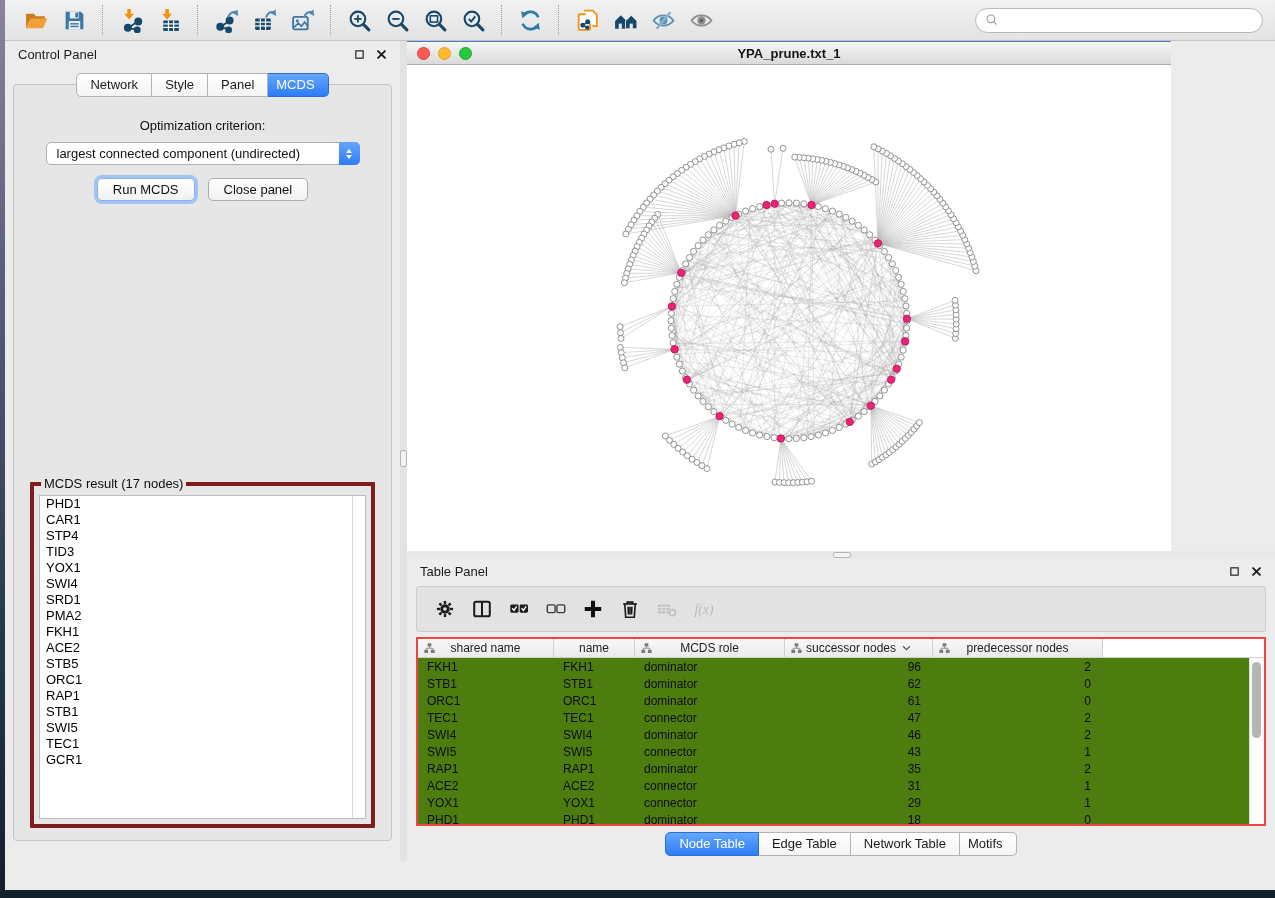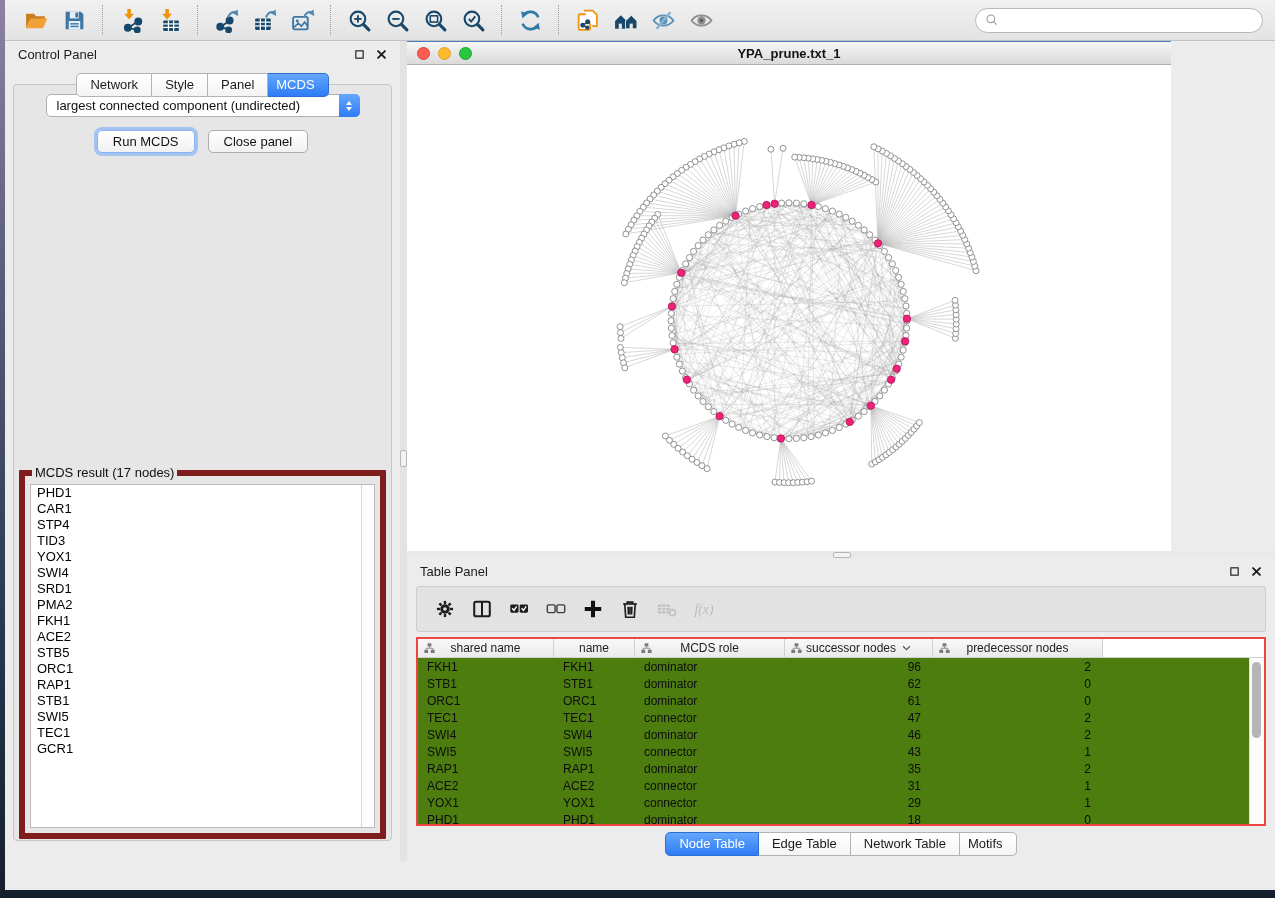--- a/index.html
+++ b/index.html
@@ -41,22 +41,22 @@
   .dropdown{margin:9px auto 0;width:314px;height:23px;background:#fff;border:1px solid #b1b1b1;border-radius:5px;
     display:flex;align-items:center;font-size:13px;color:#111;padding-left:10px;box-sizing:border-box;position:relative;}
   .dd-stepper{position:absolute;right:-1px;top:-1px;bottom:-1px;width:21px;border-radius:0 5px 5px 0;
     background:linear-gradient(var(--accent-light),var(--accent));display:flex;flex-direction:column;align-items:center;justify-content:center;gap:2px;}
   .tri-up{width:0;height:0;border-left:3.5px solid transparent;border-right:3.5px solid transparent;border-bottom:4.5px solid #fff;}
   .tri-down{width:0;height:0;border-left:3.5px solid transparent;border-right:3.5px solid transparent;border-top:4.5px solid #fff;}
   .btn-row{display:flex;justify-content:center;gap:13px;margin-top:13px;}
   .mac-btn{font:13px "Liberation Sans",sans-serif;background:linear-gradient(#ffffff,#f1f1f1);
     border:1px solid #adadad;border-radius:5px;padding:3px 15px;color:#111;}
   .mac-btn.focused{border-color:#88b3f7;box-shadow:0 0 0 3px rgba(110,165,250,.55);}
-  .mcds-group{position:absolute;left:5px;right:5px;top:380px;bottom:1px;border:6px solid #7f1d1d;
-    margin:0;padding:0;background:transparent;border-radius:1px;}
+  .mcds-group{position:absolute;left:5px;right:5px;top:380px;bottom:1px;border:4px solid #7f1d1d;
+    margin:11px;padding:0;background:transparent;border-radius:1px;}
   .mcds-group legend{font-size:13px;color:#0f0f0f;margin-left:7px;padding:0 3px;}
   .list-wrap{position:absolute;left:5px;right:5px;top:4px;bottom:5px;background:#fff;border:1px solid #bcbcbc;overflow:hidden;}
   .li{font-size:13px;line-height:16px;padding-left:6px;color:#000;white-space:nowrap;}
   .scroll-track{position:absolute;right:0;top:0;bottom:0;width:12px;border-left:1px solid #d8d8d8;background:#fdfdfd;}
 
   
   .v-splitter{position:absolute;left:395px;top:41px;width:7px;height:820px;background:#e3e3e3;}
   .v-splitter .grip{position:absolute;left:0;top:409px;width:5px;height:15px;background:#f3f3f3;border:1px solid #b6b6b6;border-radius:2px;}
   .h-splitter{position:absolute;left:402px;top:551px;width:868px;height:7px;background:#e9e9e9;}
   .h-splitter .grip{position:absolute;left:50%;top:1px;width:16px;height:4px;margin-left:-8px;background:#f3f3f3;border:1px solid #b6b6b6;border-radius:2px;}
@@ -328,20 +328,21 @@
           </span>
       </span>
     </div>
     <div class="cp-tabs">
         <div class="seg">Network</div>
         <div class="seg">Style</div>
         <div class="seg">Panel</div>
         <div class="seg sel">MCDS</div>
       </div>
     <div class="cp-box">
+      <div class="opt-label">Optimization criterion:</div>
       <div class="dropdown">
         <span>largest connected component (undirected)</span>
         <span class="dd-stepper">
           <span class="tri-up"></span>
             <span class="tri-down"></span>
         </span>
       </div>
       <div class="btn-row">
         <button class="mac-btn focused">Run MCDS</button>
         <button class="mac-btn">Close panel</button>

